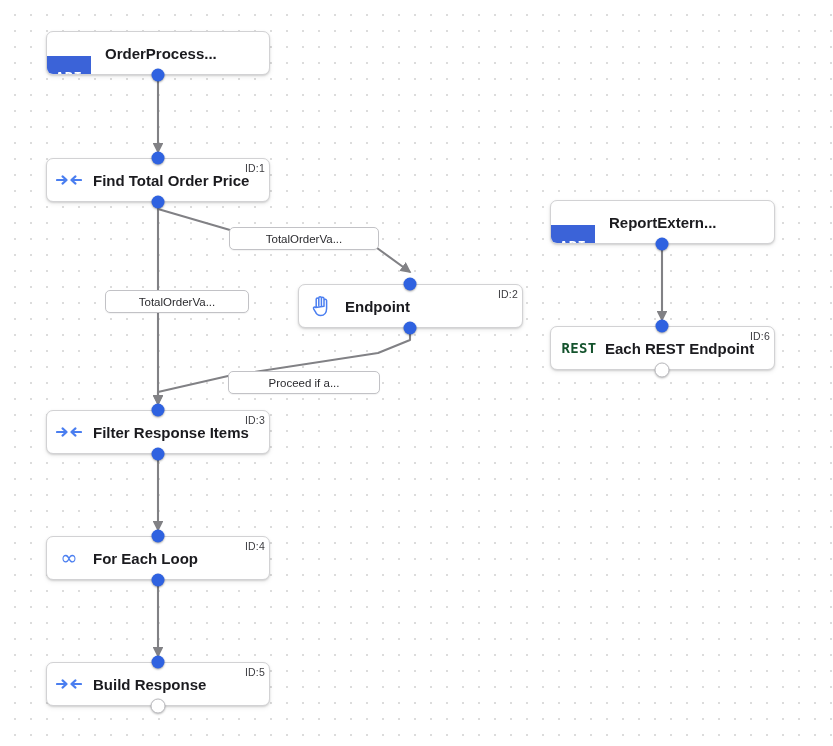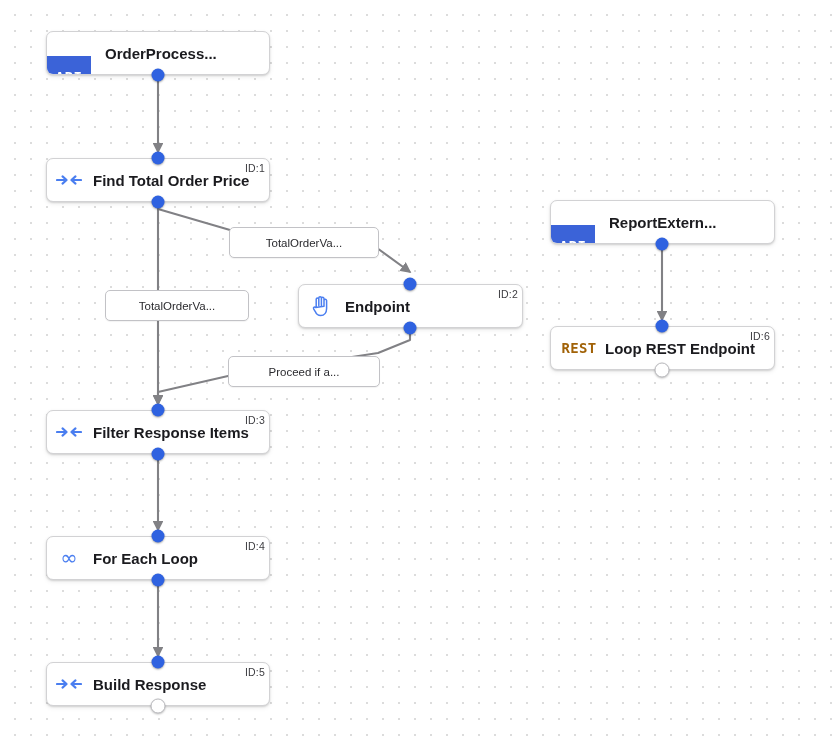--- a/index.html
+++ b/index.html
@@ -74,21 +74,21 @@
   
   .rest-badge {
     width: 48px;
     display: flex;
     align-items: center;
     justify-content: center;
     flex: 0 0 auto;
     margin-left: 4px;
   }
   .rest-badge-text {
-    color: #a16207;
+    color: #14532d;
     font-family: "DejaVu Sans Mono", monospace;
     font-size: 14px;
     font-weight: 700;
     letter-spacing: 0.3px;
   }
 
   
   .node-icon {
     width: 44px;
     flex: 0 0 auto;
@@ -142,21 +142,21 @@
   }
   .port.hollow {
     background: #ffffff;
     border: 1.4px solid #b9b9bd;
     box-shadow: 0 1px 2px rgba(0,0,0,0.22);
   }
 
   
   .edge-label {
     position: absolute;
-    height: 31px;
+    height: 23px;
     background: #ffffff;
     border: 1px solid #c2c2c6;
     border-radius: 5px;
     display: flex;
     align-items: center;
     justify-content: center;
     font-size: 11.5px;
     color: #2b2b2f;
     box-sizing: border-box;
     padding: 0 10px;
@@ -264,21 +264,21 @@
             <span class="api-badge-text">API</span>
           </div>
           <div class="node-title plain">ReportExtern...</div>
         </div>
       </div>
       <div class="node" style="left: 550px; top: 326px; width: 225px; height: 44px;">
         <div class="node-inner">
           <div class="rest-badge">
             <span class="rest-badge-text">REST</span>
           </div>
-          <div class="node-title">Loop REST Endpoint</div>
+          <div class="node-title">Each REST Endpoint</div>
         </div>
         <div class="node-id">ID:6</div>
       </div>
     </div>
 
   <div id="port-layer">
       <div class="port filled" style="left: 158px; top: 75px;"></div>
       <div class="port filled" style="left: 158px; top: 158px;"></div>
       <div class="port filled" style="left: 158px; top: 202px;"></div>
       <div class="port filled" style="left: 410px; top: 284px;"></div>
@@ -290,16 +290,16 @@
       <div class="port filled" style="left: 158px; top: 662px;"></div>
       <div class="port hollow" style="left: 158px; top: 706px;"></div>
       <div class="port filled" style="left: 662px; top: 244px;"></div>
       <div class="port filled" style="left: 662px; top: 326px;"></div>
       <div class="port hollow" style="left: 662px; top: 370px;"></div>
     </div>
 
   <div id="edge-label-layer">
       <div class="edge-label" style="left: 229px; top: 227px; width: 150px;">TotalOrderVa...</div>
       <div class="edge-label" style="left: 105px; top: 290px; width: 144px;">TotalOrderVa...</div>
-      <div class="edge-label" style="left: 228px; top: 356px; width: 152px;">Proceed if a...</div>
+      <div class="edge-label" style="left: 228px; top: 371px; width: 152px;">Proceed if a...</div>
     </div>
 
 </div>
 
 </body></html>

